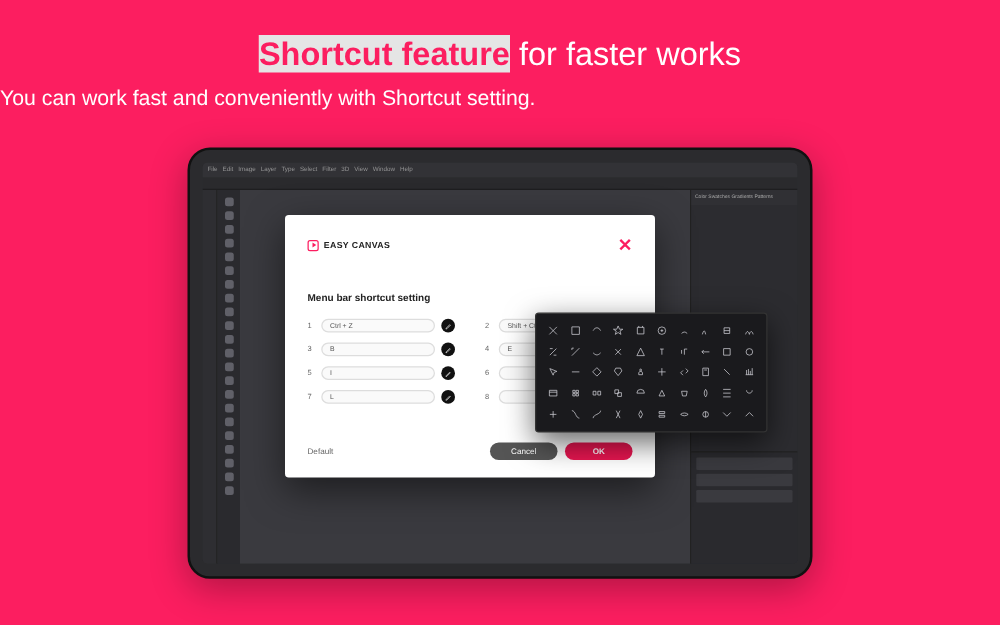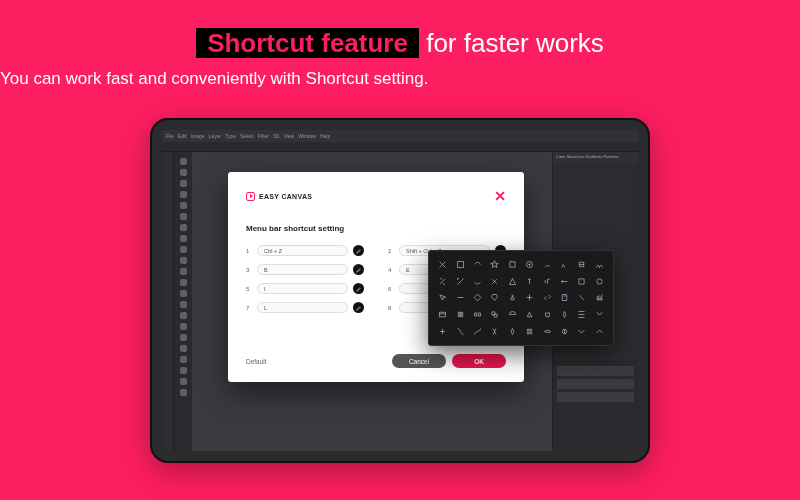--- a/index.html
+++ b/index.html
@@ -12,23 +12,23 @@
   position: relative;
 }
 .hero-title {
   text-align: center;
   padding-top: 28px;
   color: #fff;
   font-size: 26px;
   font-weight: 500;
 }
 .hero-title .highlight {
-  background: #000000;
+  background: #e5e5e5;
   color: #fc1e60;
-  padding: 0 11px;
+  padding: 0 0;
   font-weight: 600;
 }
 .hero-sub {
   margin-top: 10px;
   color: #fff;
   font-size: 17px;
   font-weight: 300;
 }
 .tablet {
   position: absolute;
@@ -167,21 +167,21 @@
 .modal-close {
   color: #fc1e60;
   font-size: 14px;
   font-weight: 700;
   cursor: pointer;
 }
 .modal-title {
   font-size: 8px;
   font-weight: 700;
   color: #222;
-  margin-top: 20px;
+  margin-top: 30px;
 }
 .shortcut-grid {
   margin-top: 12px;
   display: grid;
   grid-template-columns: 1fr 1fr;
   column-gap: 24px;
   row-gap: 8px;
 }
 .sc-row {
   display: flex;

